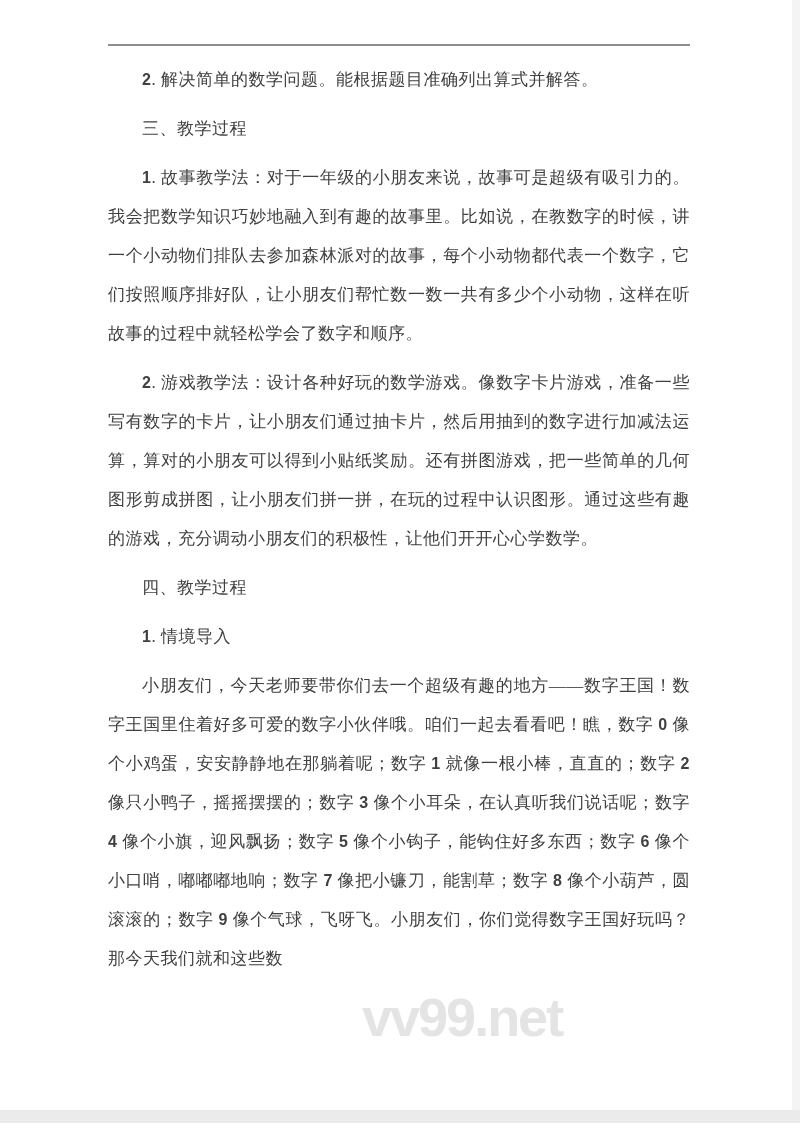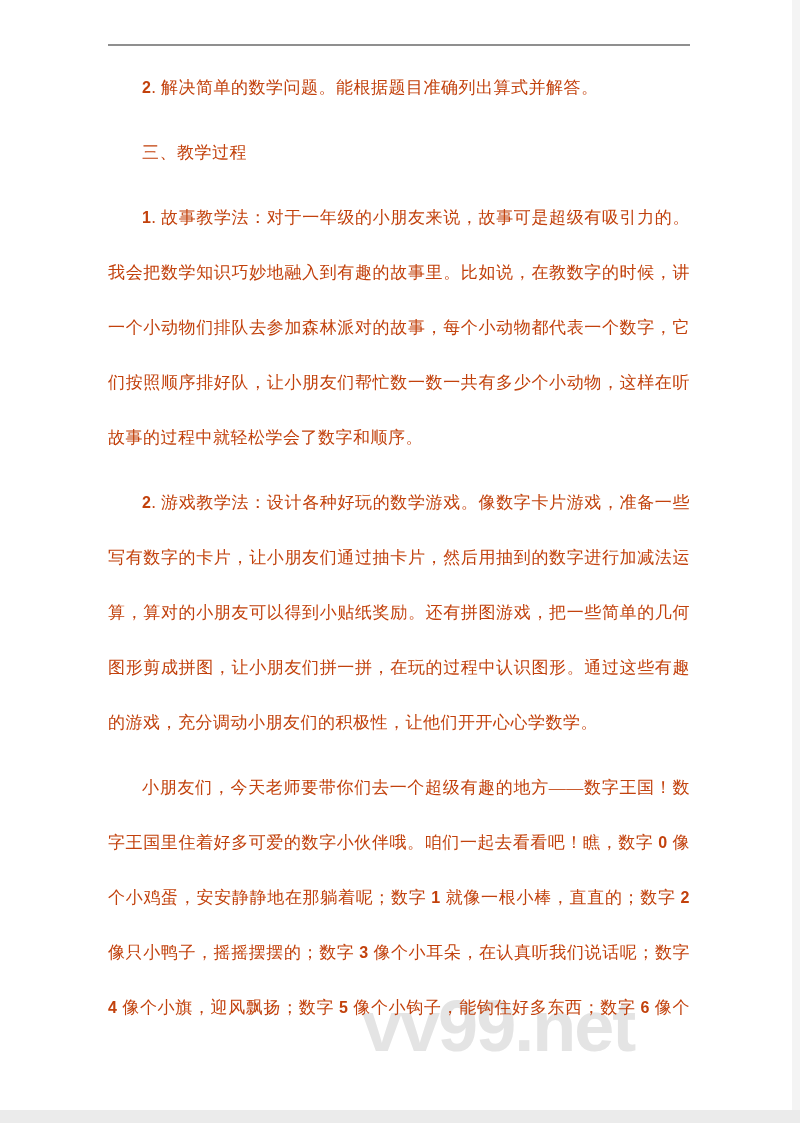--- a/index.html
+++ b/index.html
@@ -36,36 +36,36 @@
     left: 108px;
     top: 60px;
     width: 582px;
     height: 990px;
     overflow: hidden;
     z-index: 2;
   }
 
   .para {
     font-size: 17px;
-    line-height: 55px;
-    color: #c2410c;
+    line-height: 39px;
+    color: #404040;
     text-align: justify;
     text-indent: 2em;
     letter-spacing: 0.5px;
     margin-bottom: 10px;
     word-break: break-all;
   }
   .para b { font-family: "Liberation Sans", "DejaVu Sans", sans-serif; font-size: 16px; }
 
   .watermark {
     position: absolute;
     left: 362px;
     top: 990px;
     font-family: "Liberation Sans", "DejaVu Sans", sans-serif;
-    font-size: 72px;
+    font-size: 54px;
     font-weight: bold;
     letter-spacing: -2px;
     line-height: 1;
     color: #e4e4e4;
     z-index: 1;
     user-select: none;
   }
 
   .right-strip {
     position: absolute;
@@ -104,20 +104,22 @@
 
     <div class="header-rule"></div>
 
     <div class="watermark">vv99.net</div>
 
     <div class="content">
       <p class="para"><b>2</b>. 解决简单的数学问题。能根据题目准确列出算式并解答。</p>
       <p class="para">三、教学过程</p>
       <p class="para"><b>1</b>. 故事教学法：对于一年级的小朋友来说，故事可是超级有吸引力的。我会把数学知识巧妙地融入到有趣的故事里。比如说，在教数字的时候，讲一个小动物们排队去参加森林派对的故事，每个小动物都代表一个数字，它们按照顺序排好队，让小朋友们帮忙数一数一共有多少个小动物，这样在听故事的过程中就轻松学会了数字和顺序。</p>
       <p class="para"><b>2</b>. 游戏教学法：设计各种好玩的数学游戏。像数字卡片游戏，准备一些写有数字的卡片，让小朋友们通过抽卡片，然后用抽到的数字进行加减法运算，算对的小朋友可以得到小贴纸奖励。还有拼图游戏，把一些简单的几何图形剪成拼图，让小朋友们拼一拼，在玩的过程中认识图形。通过这些有趣的游戏，充分调动小朋友们的积极性，让他们开开心心学数学。</p>
+      <p class="para">四、教学过程</p>
+      <p class="para"><b>1</b>. 情境导入</p>
       <p class="para">小朋友们，今天老师要带你们去一个超级有趣的地方——数字王国！数字王国里住着好多可爱的数字小伙伴哦。咱们一起去看看吧！瞧，数字 <b>0</b> 像个小鸡蛋，安安静静地在那躺着呢；数字 <b>1</b> 就像一根小棒，直直的；数字 <b>2</b> 像只小鸭子，摇摇摆摆的；数字 <b>3</b> 像个小耳朵，在认真听我们说话呢；数字 <b>4</b> 像个小旗，迎风飘扬；数字 <b>5</b> 像个小钩子，能钩住好多东西；数字 <b>6</b> 像个小口哨，嘟嘟嘟地响；数字 <b>7</b> 像把小镰刀，能割草；数字 <b>8</b> 像个小葫芦，圆滚滚的；数字 <b>9</b> 像个气球，飞呀飞。小朋友们，你们觉得数字王国好玩吗？那今天我们就和这些数</p>
     </div>
 
     <div class="right-strip"></div>
   </div>
 
   <div class="page-gap"></div>
   <div class="next-page"></div>
 </div>
 

